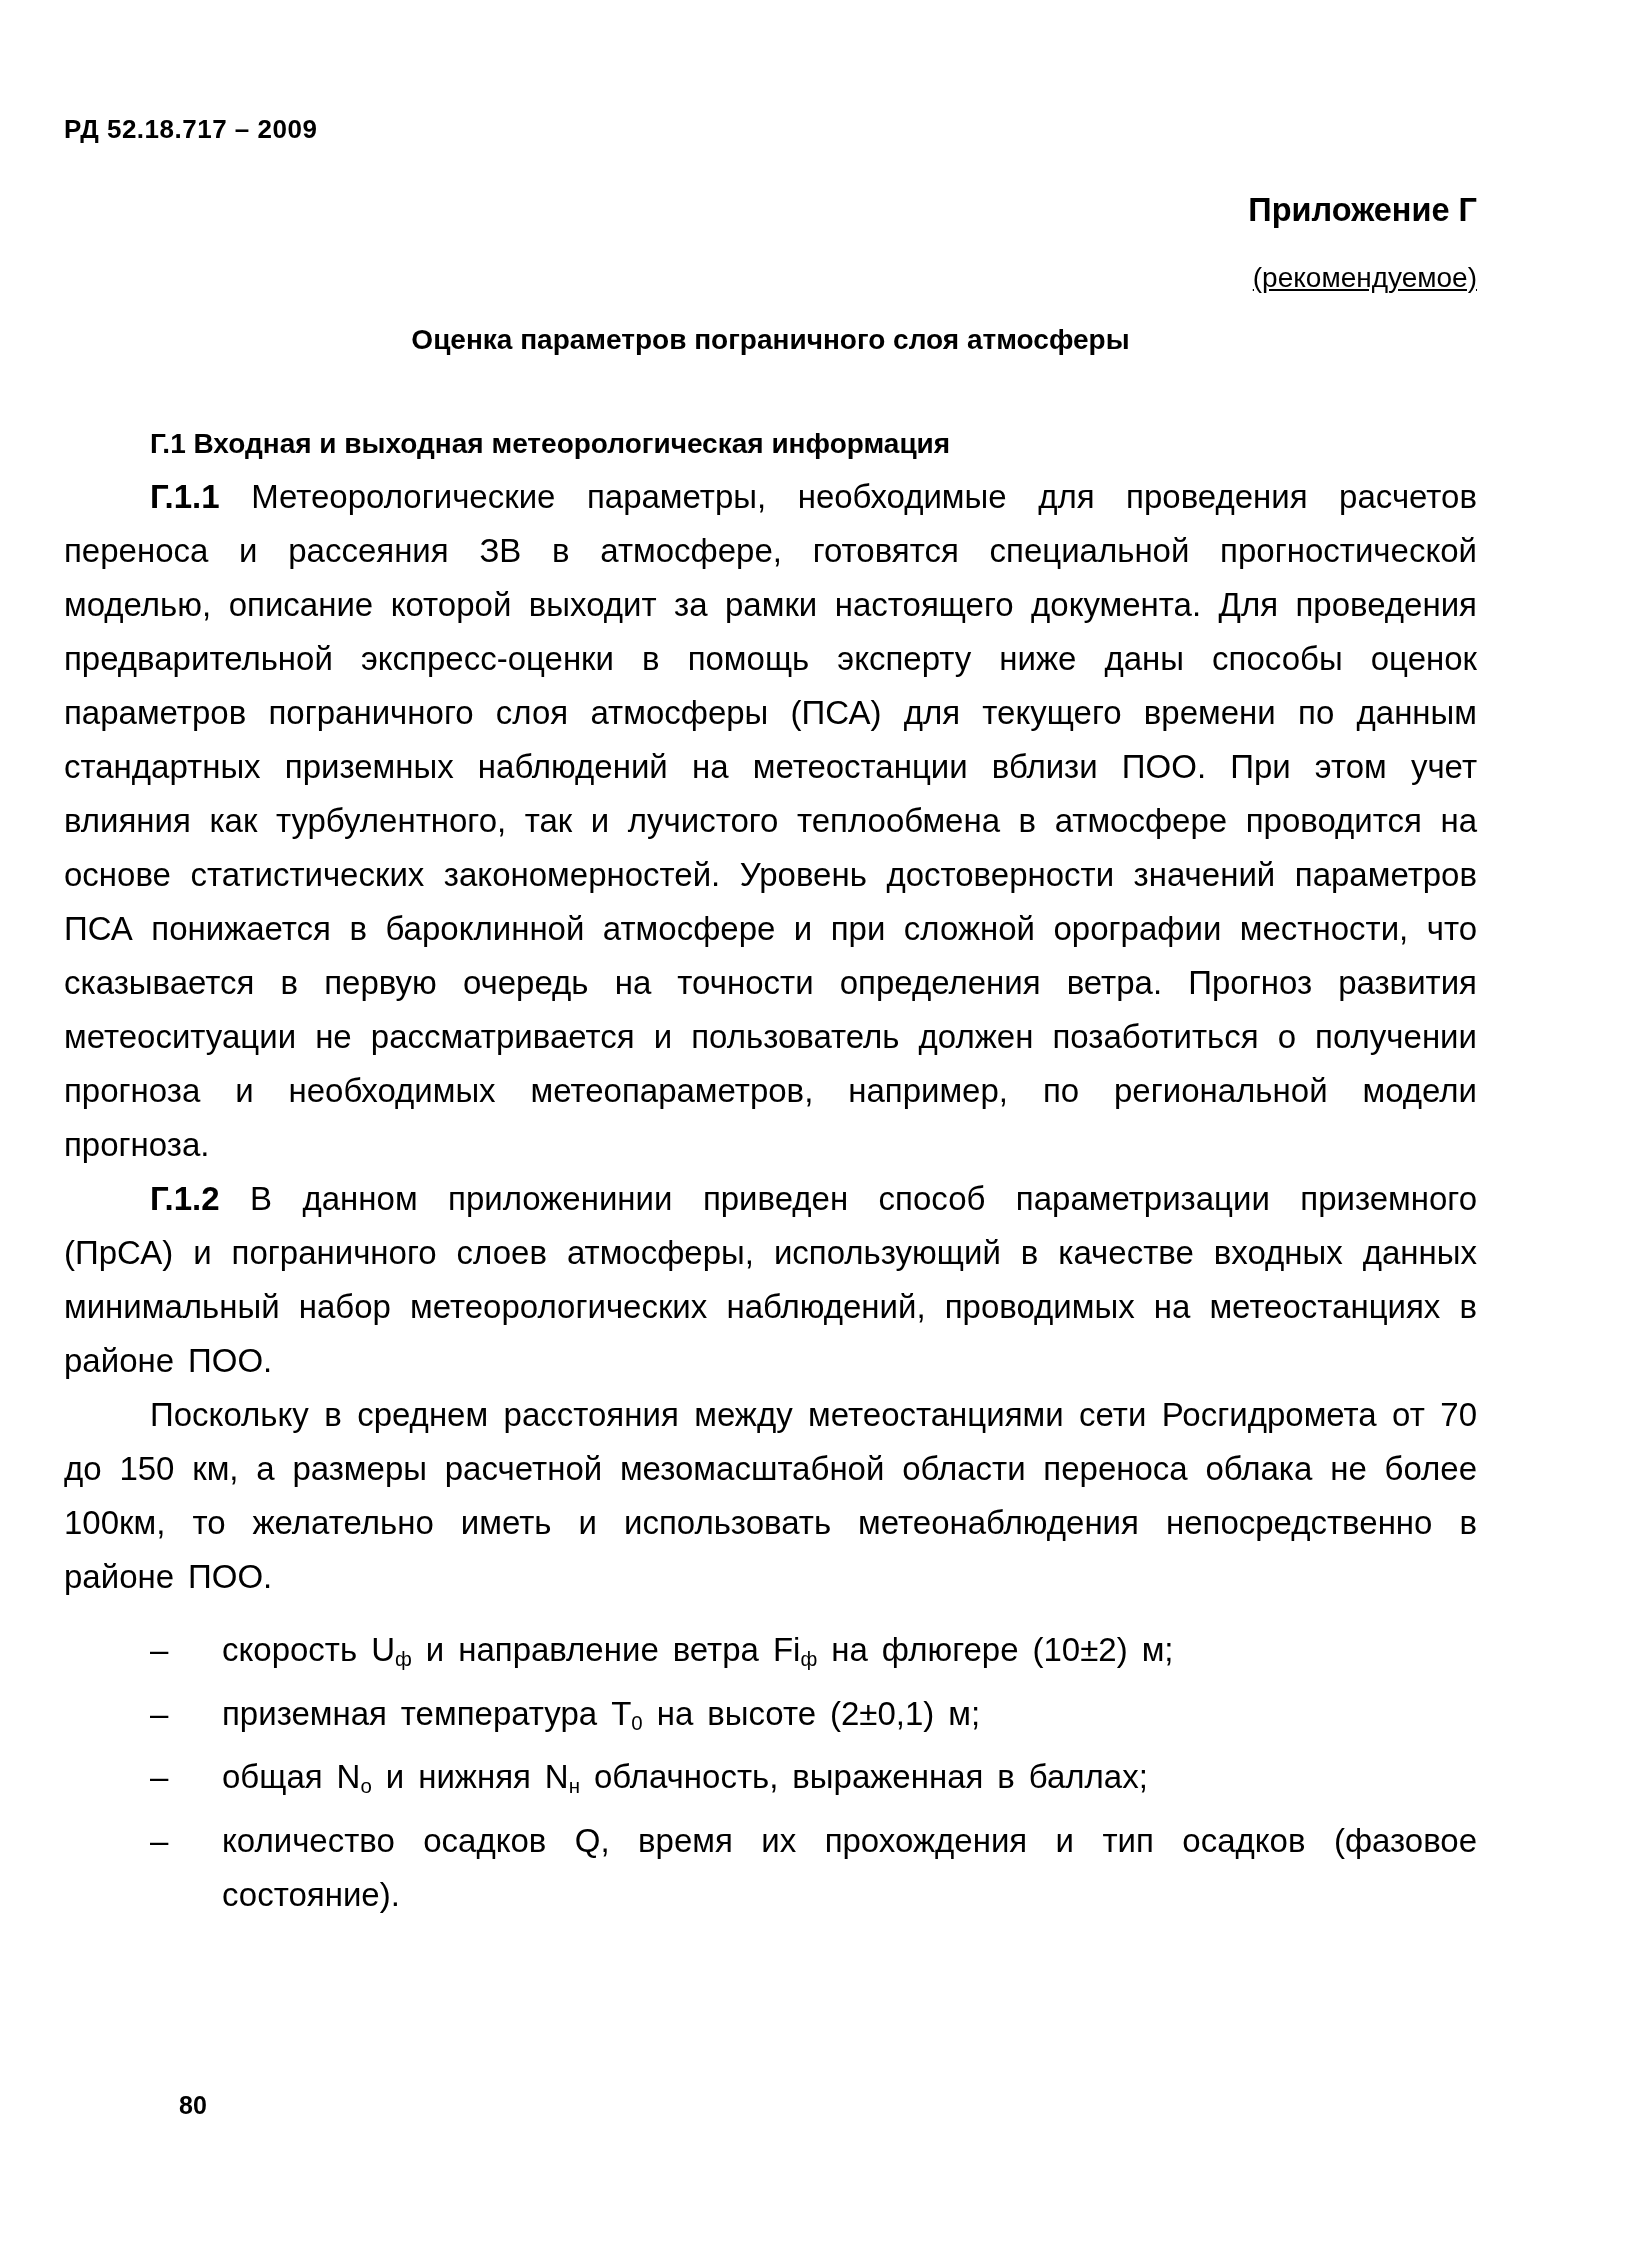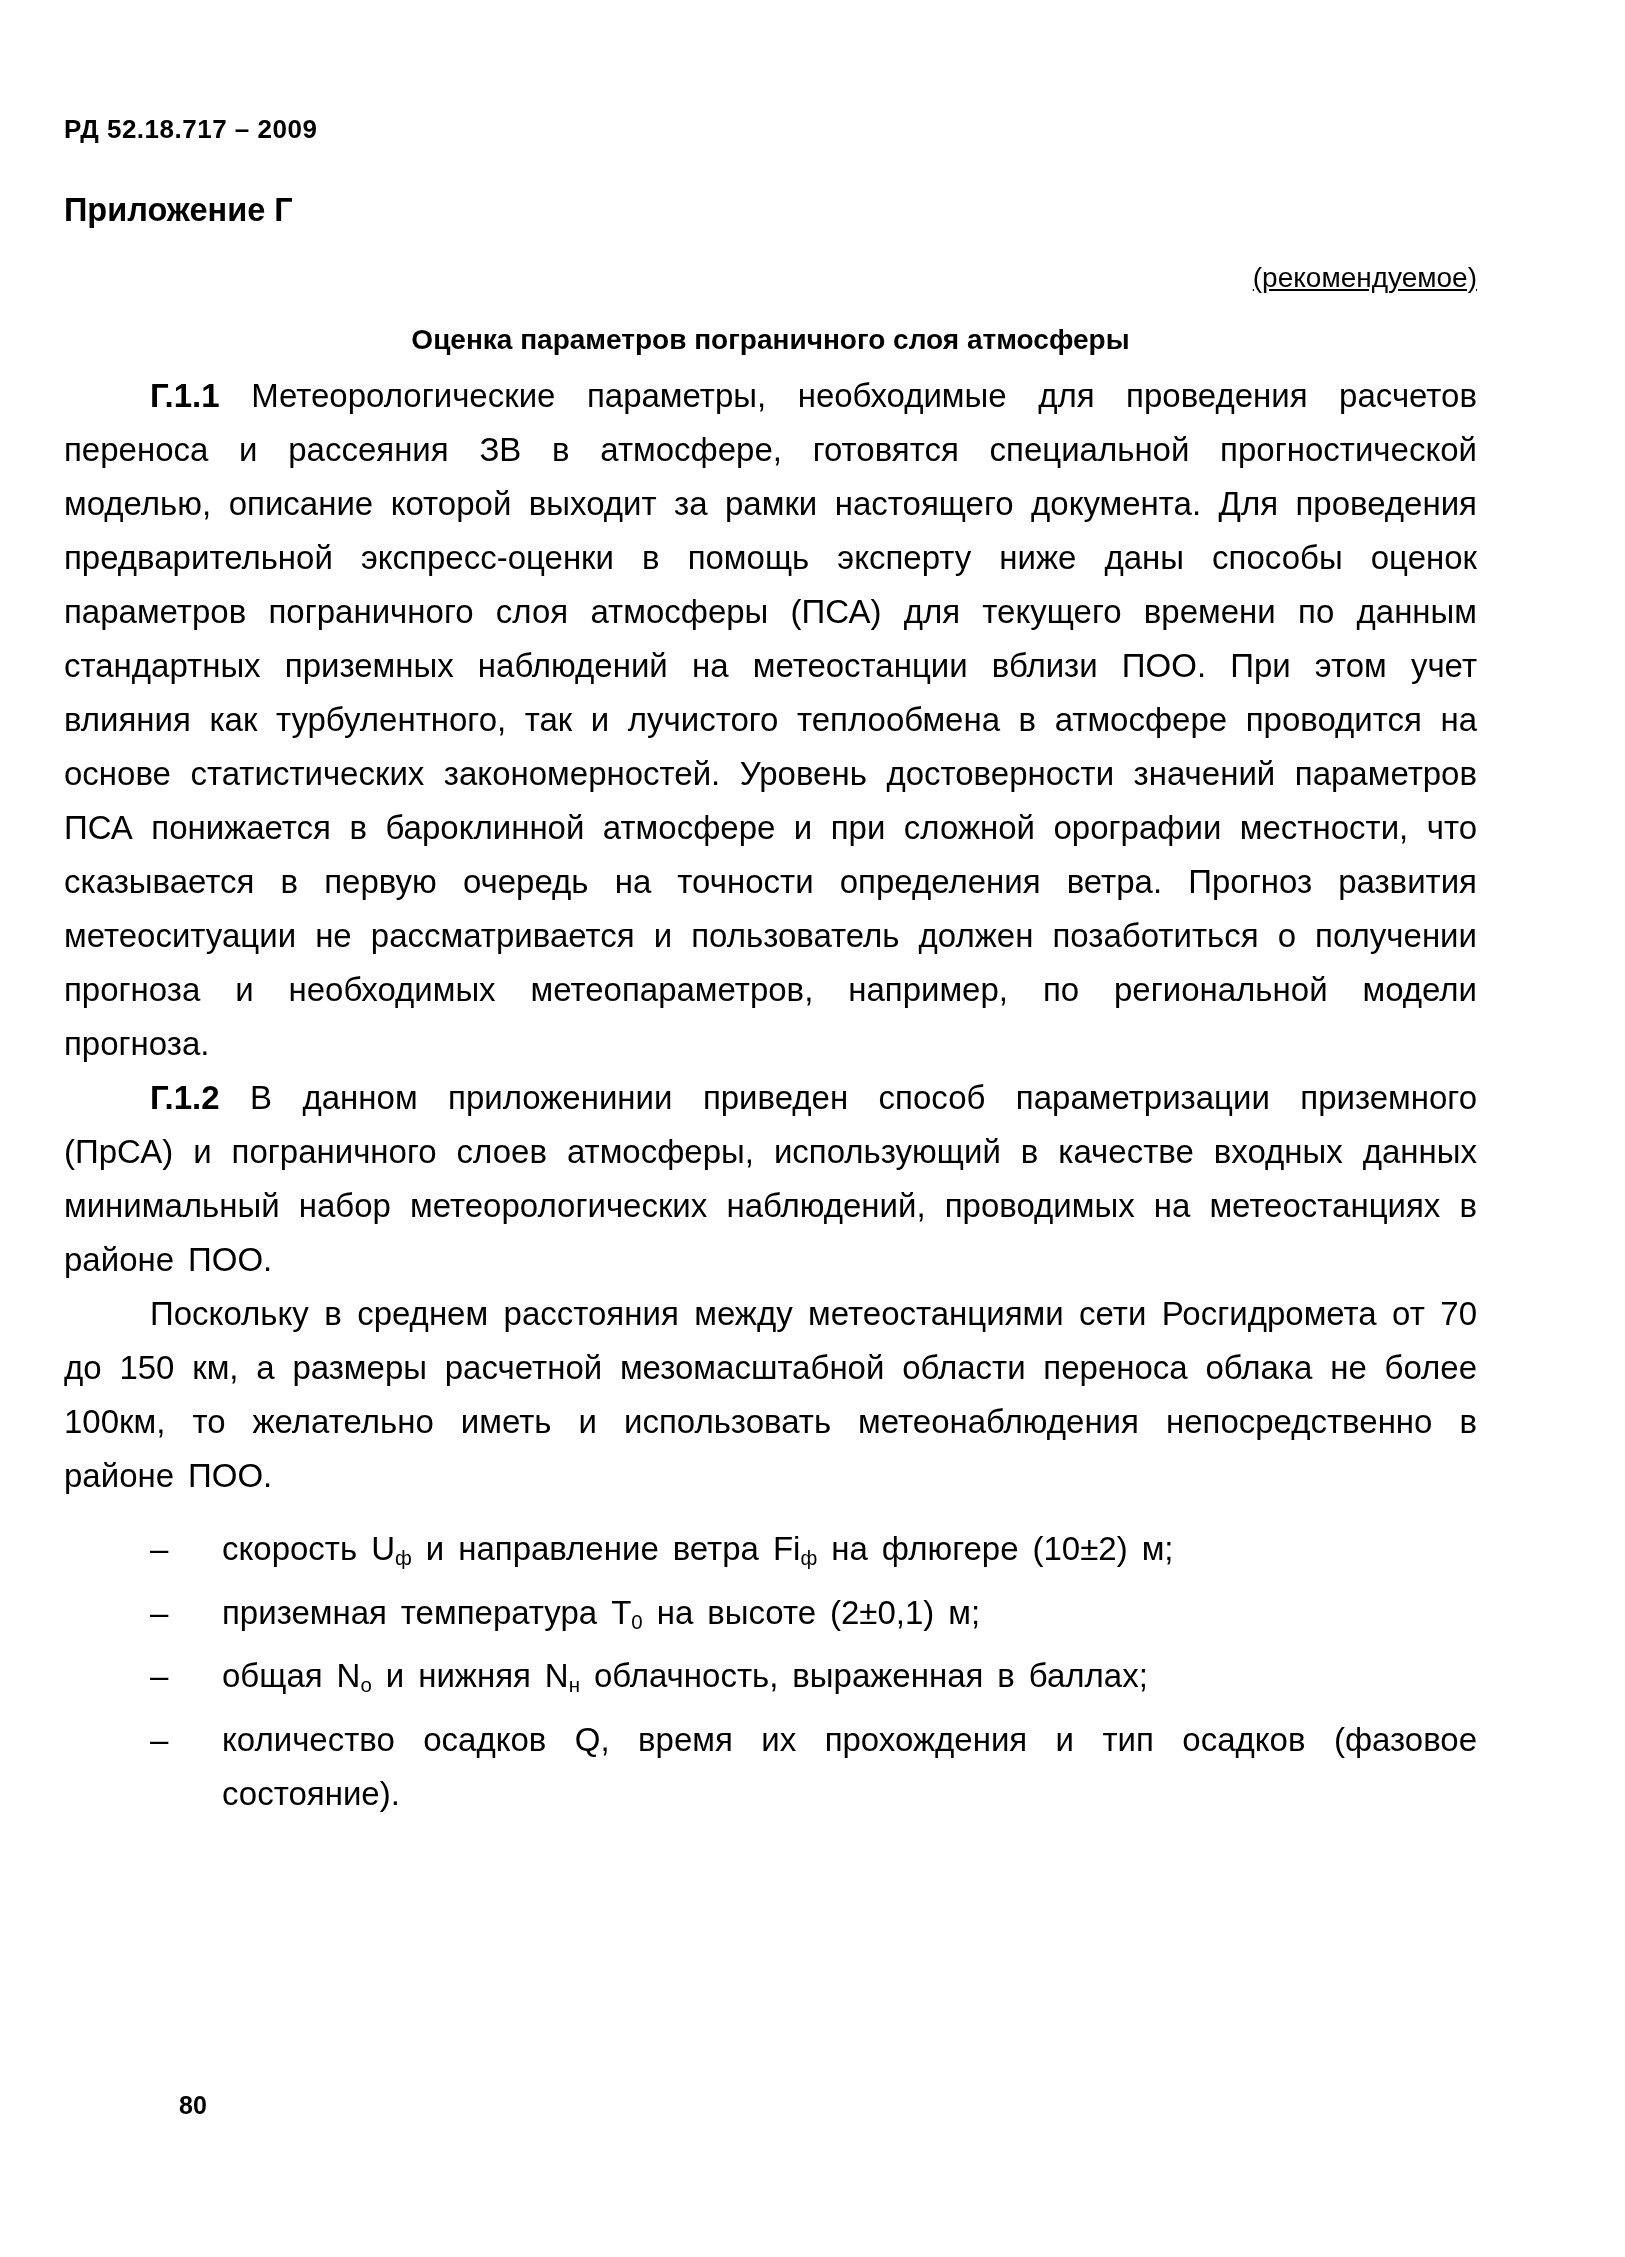--- a/index.html
+++ b/index.html
@@ -15,21 +15,21 @@
     padding: 113px 148px 0 64px;
     overflow: hidden;
   }
   .doc-number {
     font-size: 26px;
     font-weight: bold;
     letter-spacing: 0.5px;
     line-height: 32.5px;
   }
   .appendix-label {
-    text-align: left;
+    text-align: right;
     font-size: 32.5px;
     font-weight: bold;
     margin-top: 44px;
     line-height: 40px;
   }
   .appendix-note {
     text-align: right;
     font-size: 28px;
     margin-top: 31px;
     line-height: 34px;
@@ -98,20 +98,21 @@
 <div class="page">
 
   <div class="doc-number">РД 52.18.717 – 2009</div>
 
   <div class="appendix-label">Приложение Г</div>
 
   <div class="appendix-note">(рекомендуемое)</div>
 
   <div class="appendix-title">Оценка параметров пограничного слоя атмосферы</div>
 
+  <div class="section-heading">Г.1 Входная и выходная метеорологическая информация</div>
 
   <div class="body-text" id="paragraphs">
       <p><b>Г.1.1 </b>Метеорологические параметры, необходимые для проведения расчетов переноса и рассеяния ЗВ в атмосфере, готовятся специальной прогностической моделью, описание которой выходит за рамки настоящего документа. Для проведения предварительной экспресс-оценки в помощь эксперту ниже даны способы оценок параметров пограничного слоя атмосферы (ПСА) для текущего времени по данным стандартных приземных наблюдений на метеостанции вблизи ПОО. При этом учет влияния как турбулентного, так и лучистого теплообмена в атмосфере проводится на основе статистических закономерностей. Уровень достоверности значений параметров ПСА понижается в бароклинной атмосфере и при сложной орографии местности, что сказывается в первую очередь на точности определения ветра. Прогноз развития метеоситуации не рассматривается и пользователь должен позаботиться о получении прогноза и необходимых метеопараметров, например, по региональной модели прогноза.</p>
       <p><b>Г.1.2 </b>В данном приложенинии приведен способ параметризации приземного (ПрСА) и пограничного слоев атмосферы, использующий в качестве входных данных минимальный набор метеорологических наблюдений, проводимых на метеостанциях в районе ПОО.</p>
       <p>Поскольку в среднем расстояния между метеостанциями сети Росгидромета от 70 до 150 км, а размеры расчетной мезомасштабной области переноса облака не более 100км, то желательно иметь и использовать метеонаблюдения непосредственно в районе ПОО.</p>
     </div>
 
   <ul class="meteo-list body-text" id="bullet-list">
       <li><span class="marker">–</span>скорость U<sub>ф</sub> и направление ветра Fi<sub>ф</sub> на флюгере (10±2) м;</li>
       <li><span class="marker">–</span>приземная температура Т<sub>0</sub> на высоте (2±0,1) м;</li>

